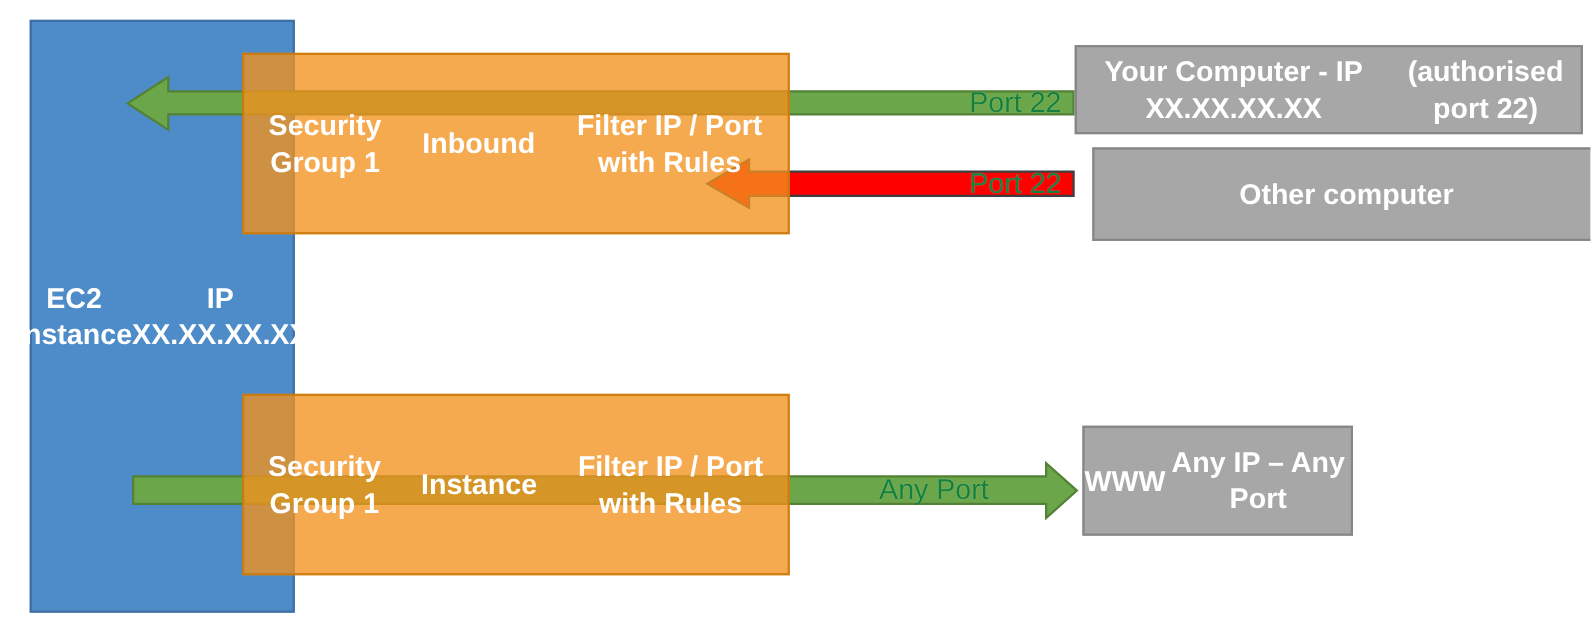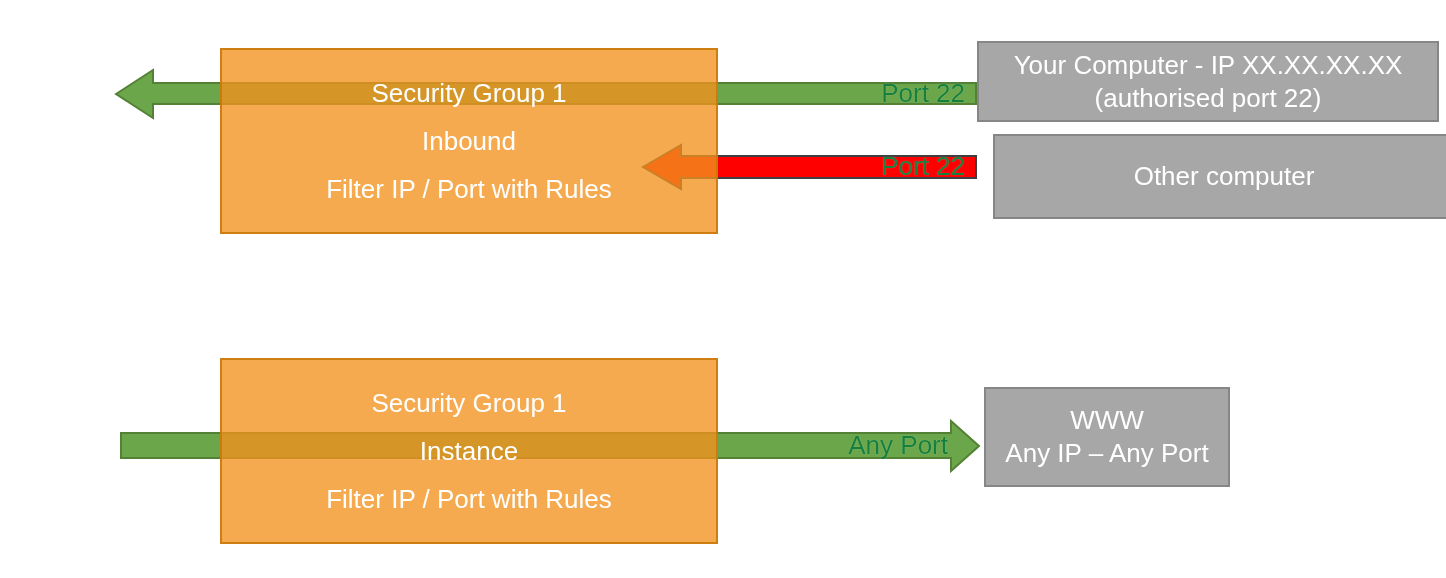--- a/index.html
+++ b/index.html
@@ -1,42 +1,46 @@
 <!DOCTYPE html>
 <html><head>
 <meta charset="utf-8">
 <style>
   html,body{margin:0;padding:0;background:#ffffff;}
   .canvas{
     position:relative;width:1446px;height:578px;background:#ffffff;overflow:hidden;
     font-family:"Liberation Sans",sans-serif;color:#ffffff;
   }
-  .node{position:absolute;box-sizing:border-box;display:flex;flex-direction:column;
-    justify-content:center;align-items:center;text-align:center;line-height:33px;font-size:26px;}
+  .node{position:absolute;box-sizing:border-box;display:flex;
+    justify-content:center;align-items:center;text-align:center;line-height:33px;font-size:26px;font-weight:bold;}
   .ec2{left:27px;top:18px;width:241px;height:539px;background:#4E8CC9;border:2px solid #3F6FA3;z-index:1;}
   .arrow-layer{position:absolute;left:0;top:0;z-index:2;}
-  .sg{left:220px;width:498px;height:186px;background:rgba(242,146,29,0.78);
+  .sg{left:220px;width:498px;height:165px;background:rgba(242,146,29,0.78);
       border:2px solid rgba(201,120,10,0.88);z-index:3;gap:15px;}
   .sg.inbound{top:48px;}
   .sg.outbound{top:358px;}
   .endpoint{background:#A7A7A7;border:2px solid #868686;z-index:3;}
   .endpoint.your{left:977px;top:41px;width:462px;height:81px;}
   .endpoint.other{left:977px;top:134px;width:462px;height:85px;margin-left:16px;}
   .endpoint.www{left:984px;top:387px;width:246px;height:100px;}
   .port-label{position:absolute;z-index:4;font-size:26px;line-height:30px;text-align:right;
     color:#15803d;text-shadow:0 0 1px rgba(255,255,255,0.45);}
   .port-label.inb{left:765px;top:78px;width:200px;}
   .port-label.den{left:765px;top:151px;width:200px;}
-  .port-label.out{left:750px;top:430px;width:198px;}
+  .port-label.out{left:750px;top:430px;width:198px;text-align:center;}
 </style>
 </head>
 <body>
 
 <div class="canvas">
 
+  <div class="node ec2">
+    <div>EC2 Instance</div>
+    <div>IP XX.XX.XX.XX</div>
+  </div>
 
   <svg class="arrow-layer" width="1446" height="578" viewBox="0 0 1446 578">
     <polygon points="116,94 153,70 153,83 976,83 976,104 153,104 153,118" fill="#6CA64A" stroke="#538135" stroke-width="2"></polygon>
     <polygon points="643,167 681,145 681,156 976,156 976,178 681,178 681,189" fill="#FF0000" stroke="#3F3F3F" stroke-width="2"></polygon>
     <polygon points="121,433 951,433 951,421 979,446 951,471 951,458 121,458" fill="#6CA64A" stroke="#538135" stroke-width="2"></polygon>
   </svg>
 
   <div class="node sg inbound">
     <div>Security Group 1</div>
     <div>Inbound</div>

